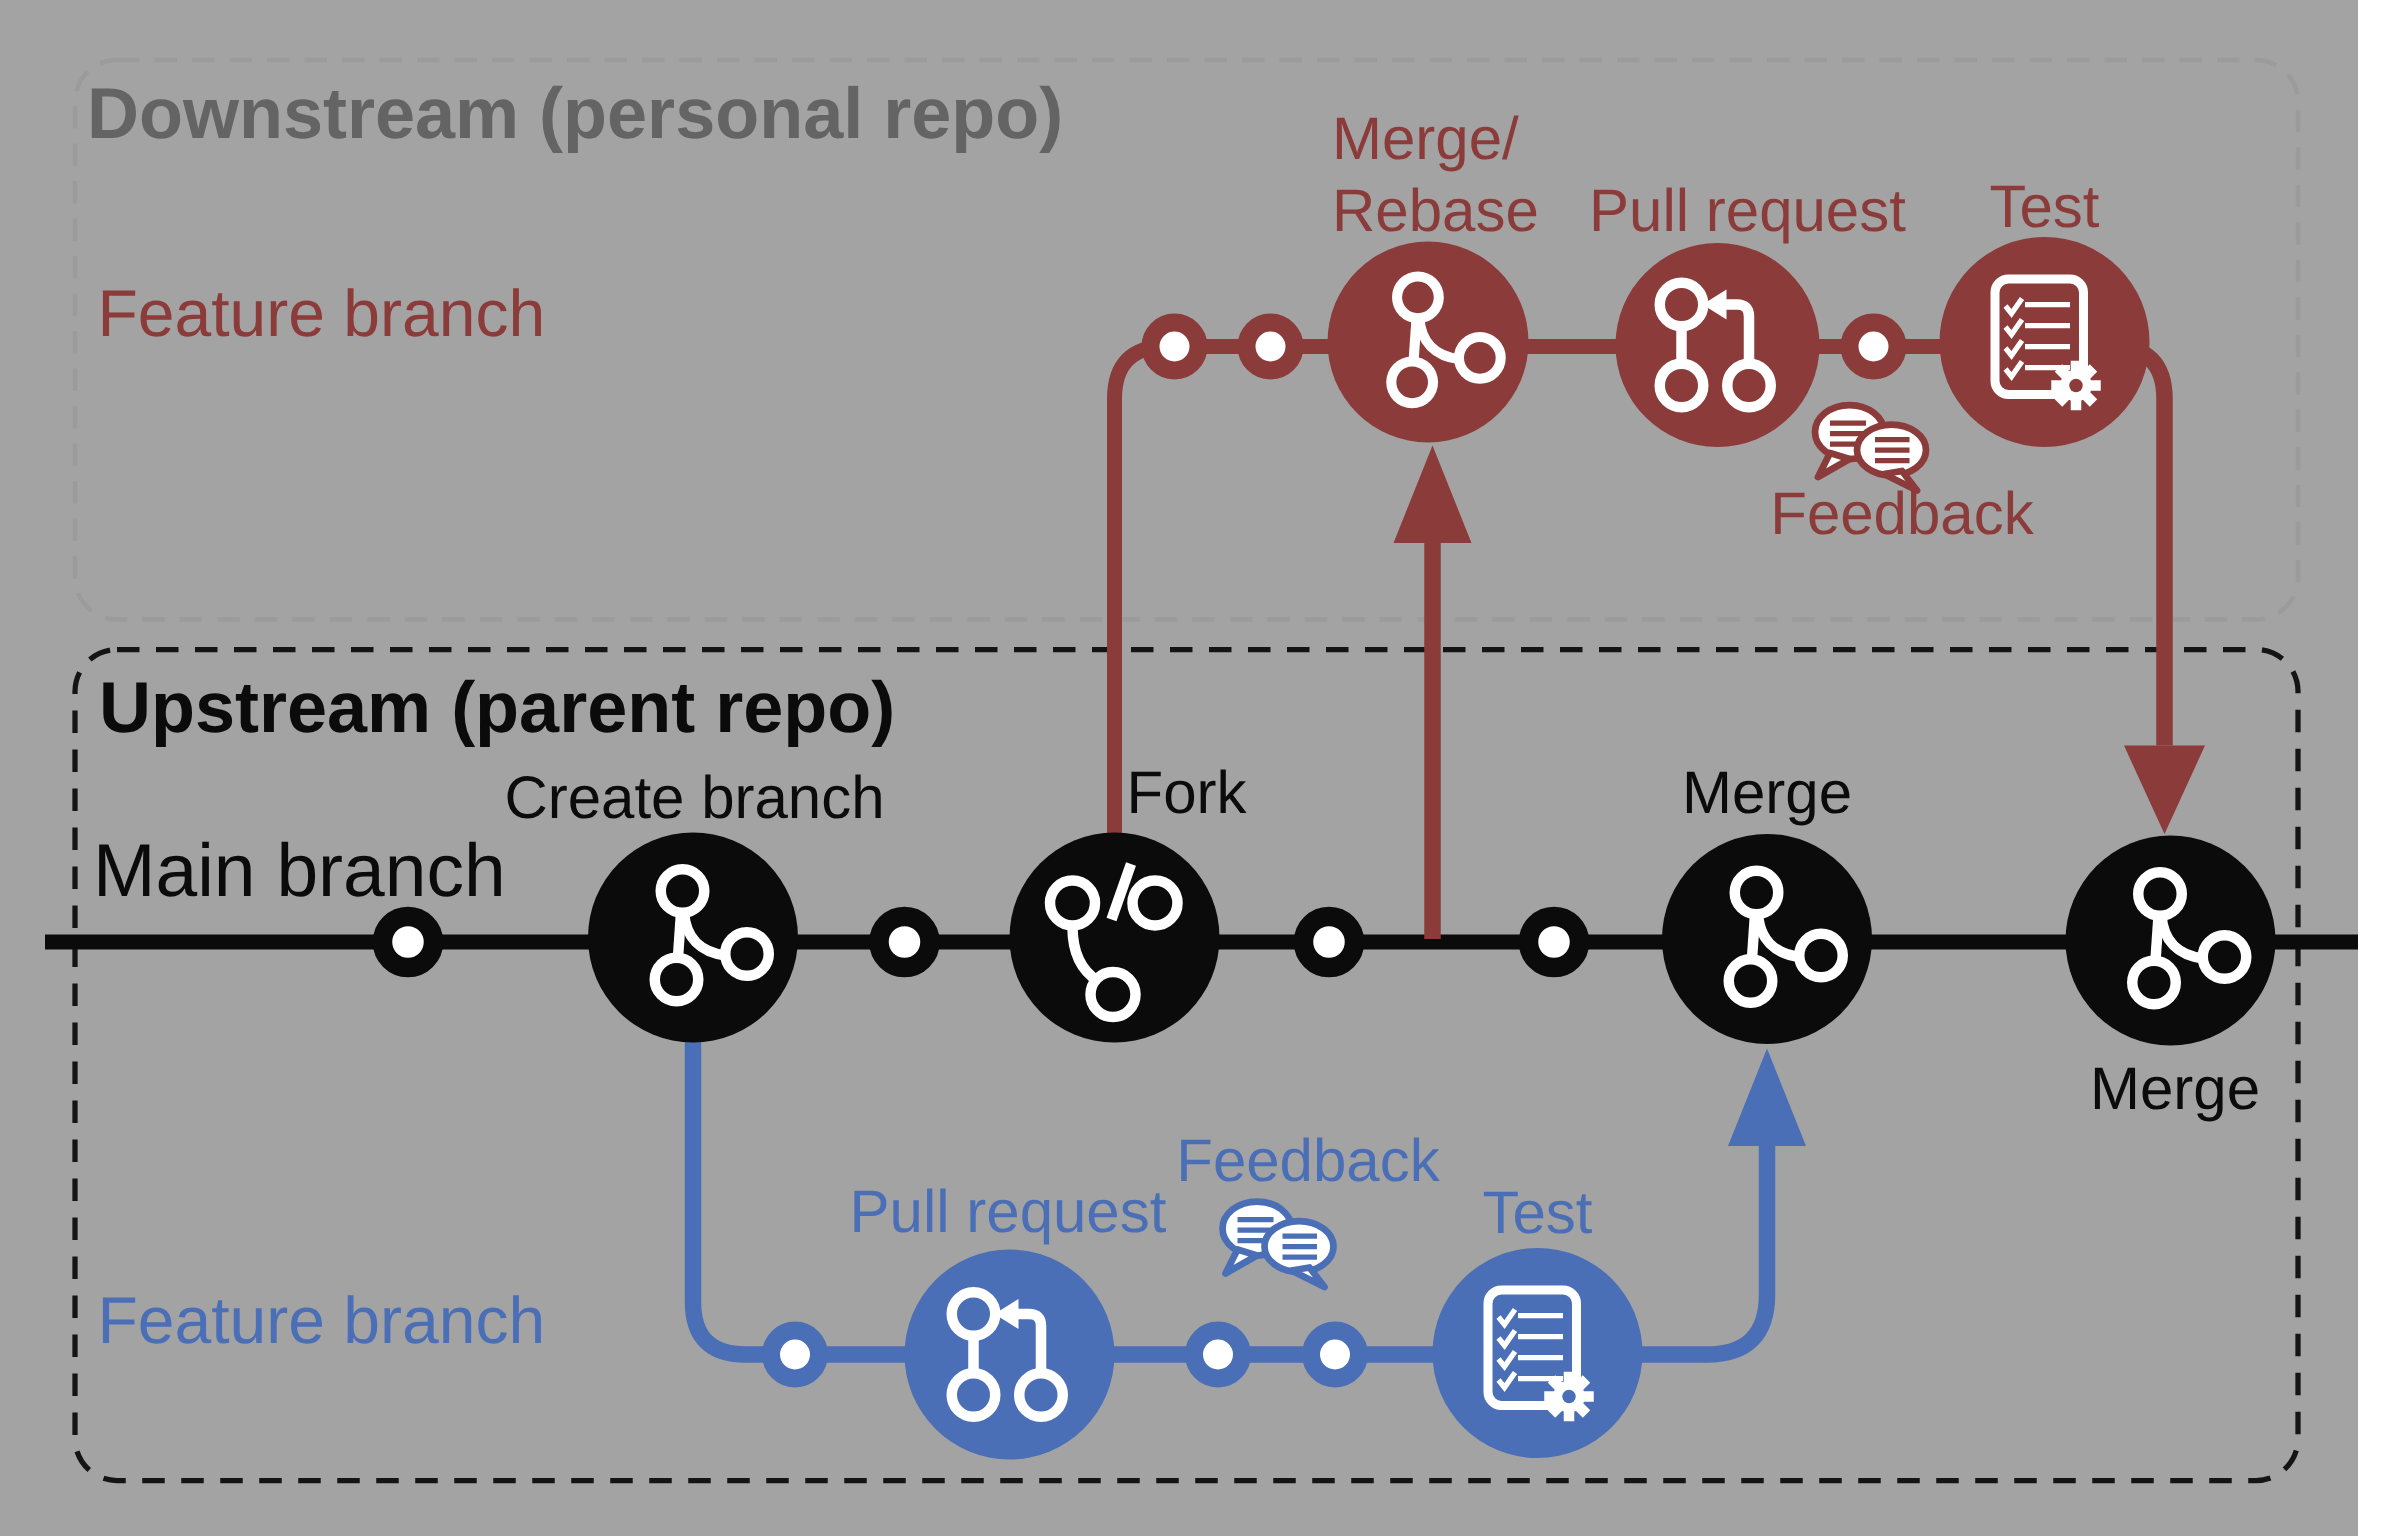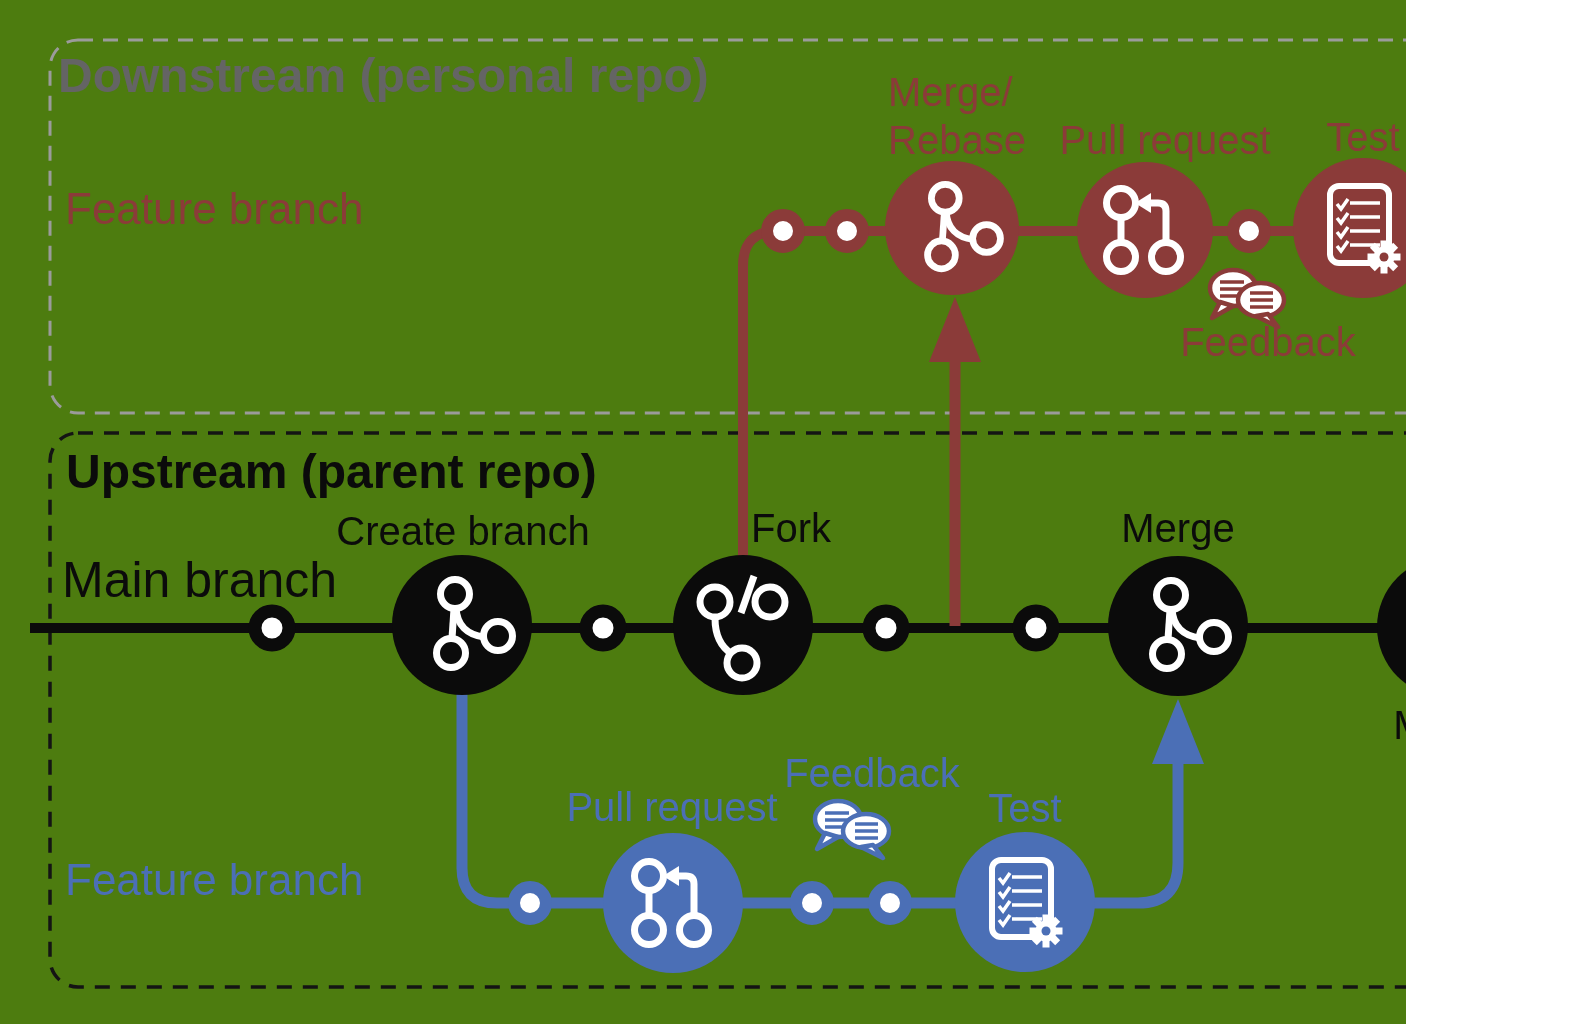--- a/index.html
+++ b/index.html
@@ -1,17 +1,17 @@
 <!DOCTYPE html>
 <html><head>
 <meta charset="utf-8">
 <style>
   html,body{margin:0;padding:0;background:#ffffff;}
   body{font-family:"Liberation Sans", sans-serif;}
-  .stage{position:relative;width:1406px;height:1024px;background:#4d7c0f;overflow:hidden;}
+  .stage{position:relative;width:1572px;height:1024px;background:#a3a3a3;overflow:hidden;}
   svg text{font-family:"Liberation Sans", sans-serif;}
   .title{font-weight:bold;font-size:48px;}
   .big-label{font-size:50px;}
   .branch-label{font-size:44px;}
   .node-label{font-size:40px;}
 </style>
 </head>
 <body>
 
 <div class="stage">

